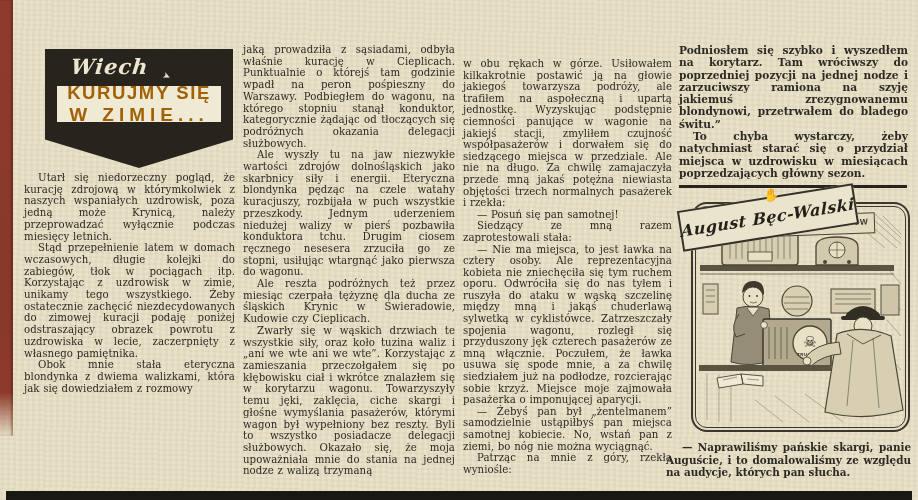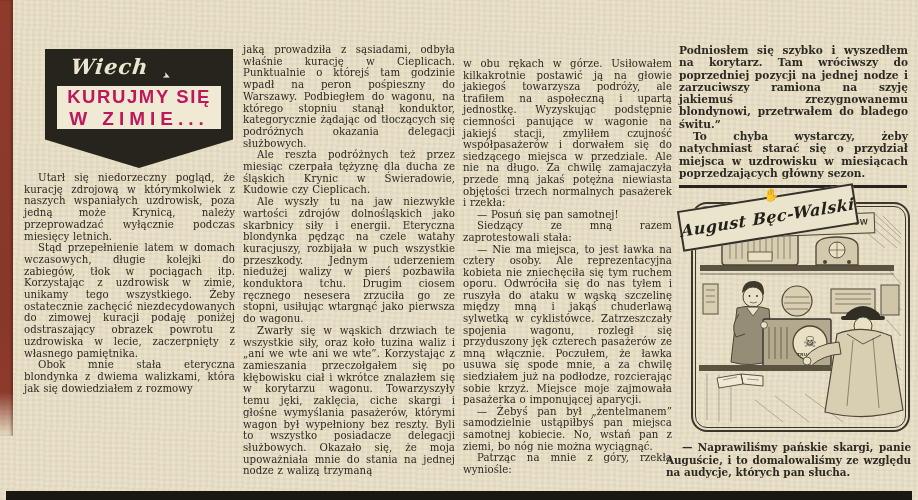--- a/index.html
+++ b/index.html
@@ -16,23 +16,23 @@
   #col1{left:24px;top:172px;width:211px;}
   #col2{left:243px;top:44px;width:212px;}
   #col3{left:463px;top:44px;width:209px;line-height:11.6px;margin-top:14px;}
   #col4{left:679px;top:44px;width:229px;font-size:10.6px;line-height:12.3px;font-weight:bold;}
   
   #banner{position:absolute;left:45px;top:49px;width:188px;height:119px;background:#27241e;
     clip-path:polygon(0 0,100% 0,100% 76%,50% 100%,0 76%);}
   #wiech{position:absolute;left:26px;top:5px;color:#ece5cf;font-style:italic;font-weight:bold;
     font-size:21px;letter-spacing:1px;transform:skewX(-6deg);}
   #wiech-flourish{position:absolute;left:118px;top:22px;color:#ece5cf;font-size:9px;transform:rotate(25deg);}
-  #titlebox{position:absolute;left:12px;top:37px;width:164px;height:43px;background:#f0e9d3;
+  #titlebox{position:absolute;left:12px;top:37px;width:164px;height:36px;background:#f0e9d3;
     display:flex;flex-direction:column;justify-content:center;align-items:center;
-    font-family:"Liberation Sans","DejaVu Sans",sans-serif;font-weight:bold;color:#be185d;}
+    font-family:"Liberation Sans","DejaVu Sans",sans-serif;font-weight:bold;color:#a16207;}
   #title-line1{font-size:18.5px;letter-spacing:1.6px;line-height:22px;}
   #title-line2{font-size:19px;letter-spacing:5px;line-height:22px;}
   
   #redstrip{position:absolute;left:0;top:0;width:13px;height:436px;
     background:linear-gradient(180deg,#8e3b2c 0%,#873829 70%,#8d3a2b 90%,rgba(141,58,43,0) 100%);
     box-shadow:inset -2px 0 2px rgba(60,20,10,.35);}
   
   #rule4{position:absolute;left:679px;top:185px;width:228px;height:3px;background:#27241e;}
   #frame{position:absolute;left:691px;top:202px;width:215px;height:226px;
     border:2px solid #3c372b;border-radius:16px;}
@@ -70,22 +70,22 @@
   </div>
 
   <div class="col" id="col1">
     <p>Utarł się niedorzeczny pogląd, że kurację zdrojową w którymkolwiek z naszych wspaniałych uzdrowisk, poza jedną może Krynicą, należy przeprowadzać wyłącznie podczas miesięcy letnich.</p>
     <p>Stąd przepełnienie latem w domach wczasowych, długie kolejki do zabiegów, tłok w pociągach itp. Korzystając z uzdrowisk w zimie, unikamy tego wszystkiego. Żeby ostatecznie zachęcić niezdecydowanych do zimowej kuracji podaję poniżej odstraszający obrazek powrotu z uzdrowiska w lecie, zaczerpnięty z własnego pamiętnika.</p>
     <p>Obok mnie stała eteryczna blondynka z dwiema walizkami, która jak się dowiedziałem z rozmowy</p>
   </div>
 
   <div class="col" id="col2">
     <p class="cont">jaką prowadziła z sąsiadami, odbyła właśnie kurację w Cieplicach. Punktualnie o którejś tam godzinie wpadł na peron pośpieszny do Warszawy. Podbiegłem do wagonu, na którego stopniu stanął konduktor, kategorycznie żądając od tłoczących się podróżnych okazania delegacji służbowych.</p>
+    <p>Ale wyszły tu na jaw niezwykłe wartości zdrojów dolnośląskich jako skarbnicy siły i energii. Eteryczna blondynka pędząc na czele watahy kuracjuszy, rozbijała w puch wszystkie przeszkody. Jednym uderzeniem niedużej walizy w pierś pozbawiła konduktora tchu. Drugim ciosem ręcznego nesesera zrzuciła go ze stopni, usiłując wtargnąć jako pierwsza do wagonu.</p>
     <p>Ale reszta podróżnych też przez miesiąc czerpała tężyznę dla ducha ze śląskich Krynic w Świeradowie, Kudowie czy Cieplicach.</p>
-    <p>Ale wyszły tu na jaw niezwykłe wartości zdrojów dolnośląskich jako skarbnicy siły i energii. Eteryczna blondynka pędząc na czele watahy kuracjuszy, rozbijała w puch wszystkie przeszkody. Jednym uderzeniem niedużej walizy w pierś pozbawiła konduktora tchu. Drugim ciosem ręcznego nesesera zrzuciła go ze stopni, usiłując wtargnąć jako pierwsza do wagonu.</p>
     <p>Zwarły się w wąskich drzwiach te wszystkie siły, oraz koło tuzina waliz i „ani we wte ani we wte”. Korzystając z zamieszania przeczołgałem się po kłębowisku ciał i wkrótce znalazłem się w korytarzu wagonu. Towarzyszyły temu jęki, zaklęcia, ciche skargi i głośne wymyślania pasażerów, którymi wagon był wypełniony bez reszty. Byli to wszystko posiadacze delegacji służbowych. Okazało się, że moja upoważniała mnie do stania na jednej nodze z walizą trzymaną</p>
   </div>
 
   <div class="col" id="col3">
     <p class="cont">w obu rękach w górze. Usiłowałem kilkakrotnie postawić ją na głowie jakiegoś towarzysza podróży, ale trafiłem na aspołeczną i upartą jednostkę. Wyzyskując podstępnie ciemności panujące w wagonie na jakiejś stacji, zmyliłem czujność współpasażerów i dorwałem się do siedzącego miejsca w przedziale. Ale nie na długo. Za chwilę zamajaczyła przede mną jakaś potężna niewiasta objętości trzech normalnych pasażerek i rzekła:</p>
     <p>— Posuń się pan samotnej!</p>
     <p>Siedzący ze mną razem zaprotestowali stała:</p>
     <p>— Nie ma miejsca, to jest ławka na cztery osoby. Ale reprezentacyjna kobieta nie zniechęciła się tym ruchem oporu. Odwróciła się do nas tyłem i ruszyła do ataku w wąską szczelinę między mną i jakąś chuderlawą sylwetką w cyklistówce. Zatrzeszczały spojenia wagonu, rozległ się przyduszony jęk czterech pasażerów ze mną włącznie. Poczułem, że ławka usuwa się spode mnie, a za chwilę siedziałem już na podłodze, rozcierając sobie krzyż. Miejsce moje zajmowała pasażerka o imponującej aparycji.</p>
     <p>— Żebyś pan był „żentelmanem” samodzielnie ustąpiłbyś pan miejsca samotnej kobiecie. No, wstań pan z ziemi, bo nóg nie można wyciągnąć.</p>
     <p>Patrząc na mnie z góry, rzekła wyniośle:</p>

